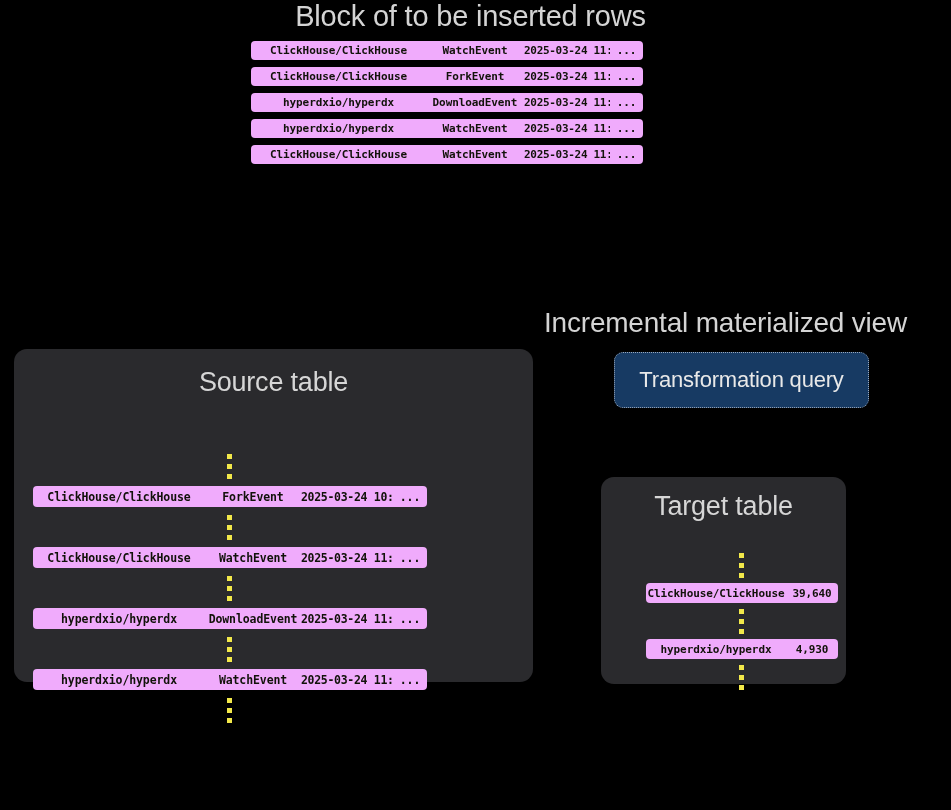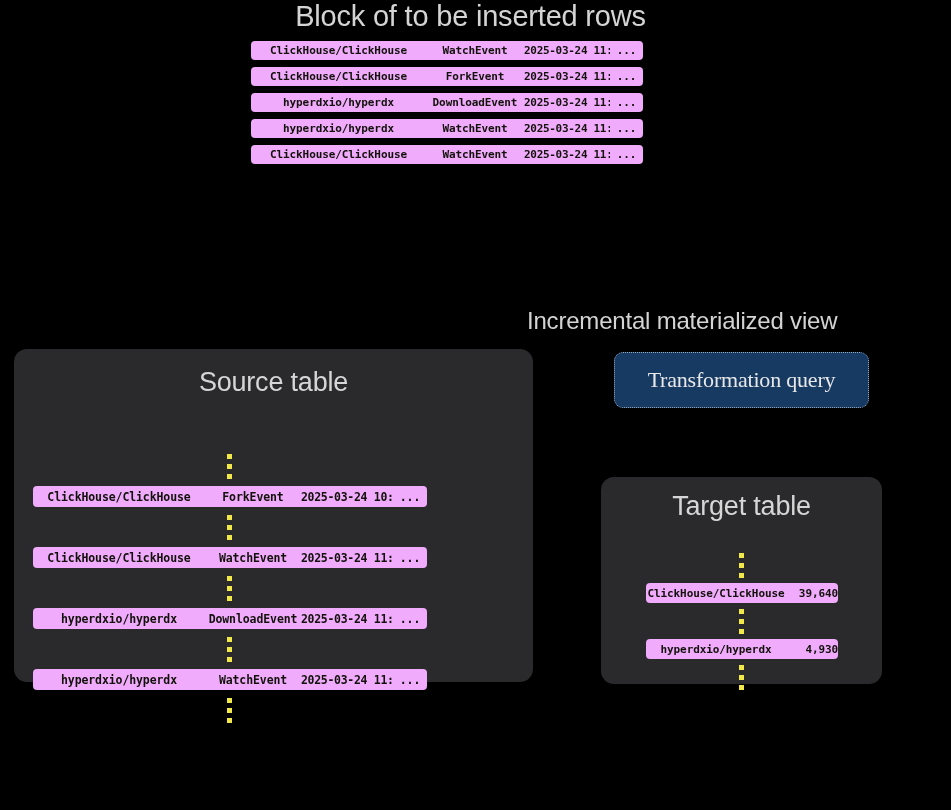--- a/index.html
+++ b/index.html
@@ -31,22 +31,22 @@
     left: 0px;
     width: 951px;
     text-align: center;
     font-size: 29px;
     letter-spacing: -0.2px;
     transform: translateX(-5px);
   }
 
   #imv-title {
     top: 307px;
-    left: 527px;
-    font-size: 24px;
+    left: 544px;
+    font-size: 28px;
     letter-spacing: -0.2px;
   }
 
   .card-title {
     position: absolute;
     left: 0;
     width: 100%;
     text-align: center;
     color: #d6d6d6;
     font-size: 27px;
@@ -65,21 +65,21 @@
   #source-card {
     left: 14px;
     top: 349px;
     width: 519px;
     height: 333px;
   }
 
   #target-card {
     left: 601px;
     top: 477px;
-    width: 281px;
+    width: 245px;
     height: 207px;
   }
 
   
   .row {
     position: absolute;
     background: #f0abfc;
     border-radius: 4px;
     color: #12120a;
     font-family: "DejaVu Sans Mono", monospace;
@@ -131,21 +131,21 @@
   #target-rows { position: absolute; left: 45px; top: 70px; width: 192px; }
 
   #target-rows .row {
     left: 0;
     width: 192px;
     height: 20px;
     font-size: 11px;
     letter-spacing: -0.1px;
   }
   #target-rows .c-repo  { width: 140px; }
-  #target-rows .c-count { width: 52px; text-align: right; padding-right: 0; }
+  #target-rows .c-count { width: 52px; text-align: center; padding-right: 0; }
 
   
   .vdots {
     position: absolute;
     width: 5px;
     display: flex;
     flex-direction: column;
     align-items: center;
     gap: 5px;
   }
@@ -162,21 +162,20 @@
     left: 614px;
     top: 352px;
     width: 255px;
     height: 56px;
     background: #173a63;
     border: 1px dotted #9aa8bb;
     border-radius: 9px;
     display: flex;
     align-items: center;
     justify-content: center;
-    font-family: Liberation Serif, serif;
   }
 
   #transform-box .label {
     color: #e8e8e8;
     font-size: 22px;
     font-weight: 400;
     letter-spacing: -0.2px;
     white-space: nowrap;
   }
 </style>

